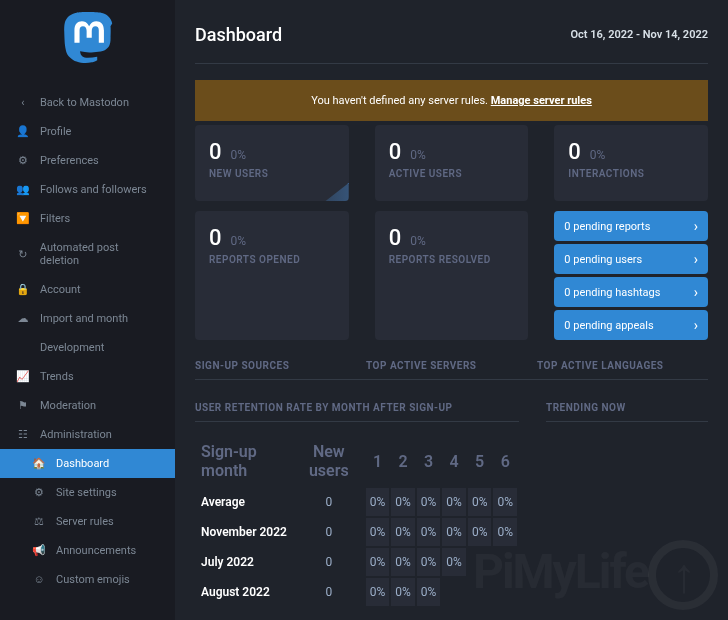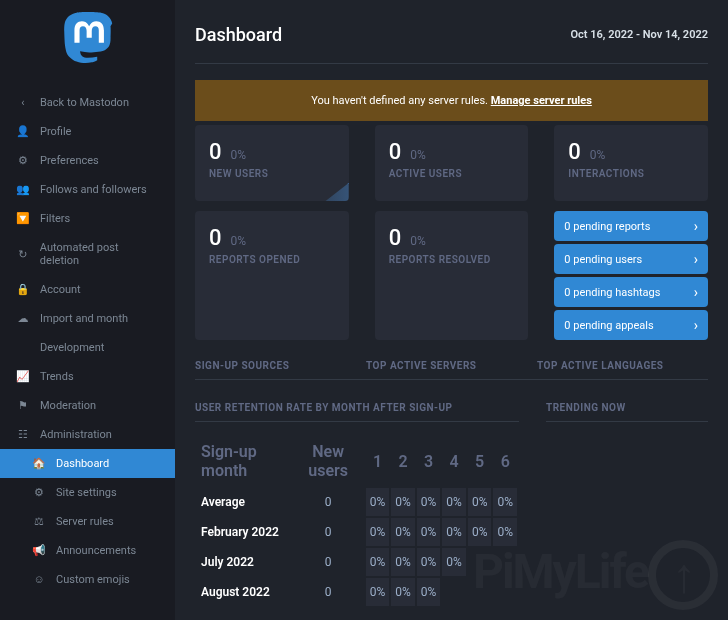--- a/index.html
+++ b/index.html
@@ -393,21 +393,21 @@
               <td>Average</td>
               <td>0</td>
               <td class="pct">0%</td>
               <td class="pct">0%</td>
               <td class="pct">0%</td>
               <td class="pct">0%</td>
               <td class="pct">0%</td>
               <td class="pct">0%</td>
             </tr>
             <tr>
-              <td>February 2022</td>
+              <td>November 2022</td>
               <td>0</td>
               <td class="pct">0%</td>
               <td class="pct">0%</td>
               <td class="pct">0%</td>
               <td class="pct">0%</td>
               <td class="pct">0%</td>
               <td class="pct">0%</td>
             </tr>
             <tr>
               <td>July 2022</td>

